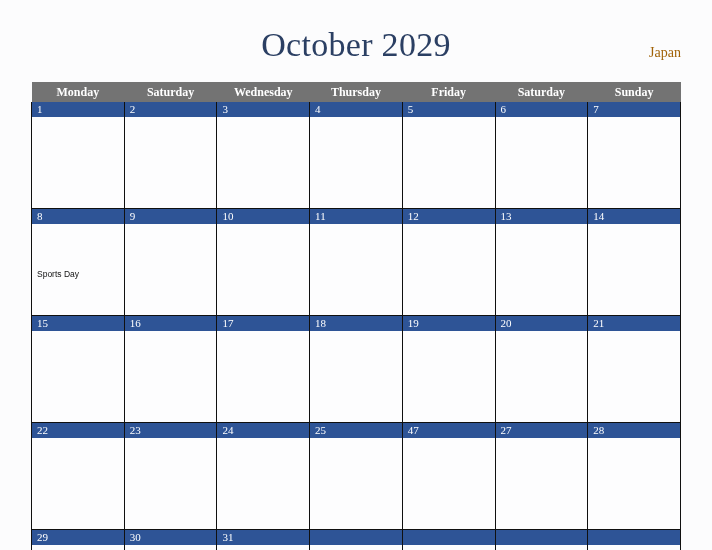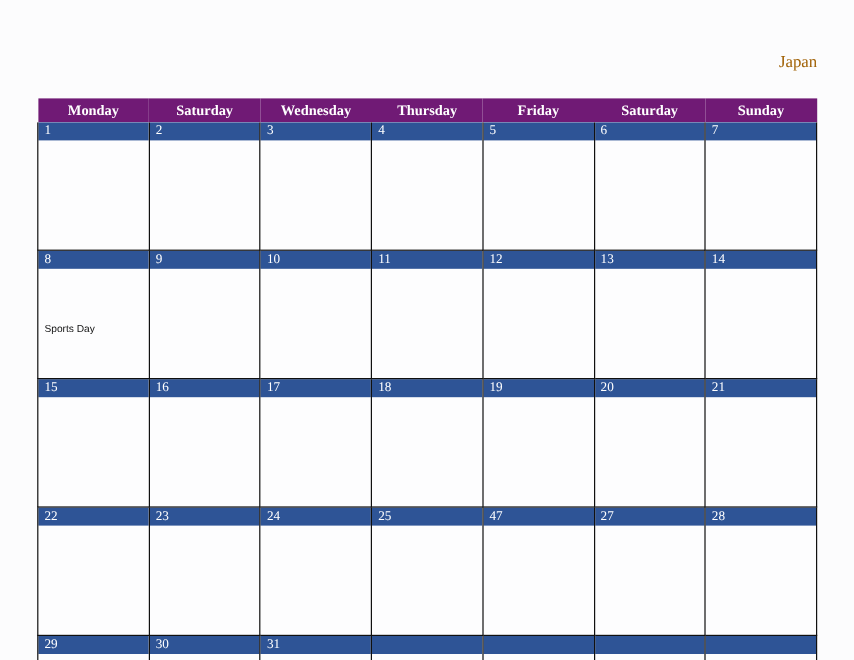--- a/index.html
+++ b/index.html
@@ -94,21 +94,21 @@
   
   #calendar {
     position: absolute;
     left: 31px;
     top: 82px;
     width: 650px;
     border-collapse: collapse;
     table-layout: fixed;
   }
   #calendar th {
-    background: #701a75;
+    background: #737373;
     color: #ffffff;
     font-size: 12px;
     font-weight: bold;
     font-family: "Liberation Serif", serif;
     height: 20px;
     padding: 0;
     text-align: center;
     border: none;
   }
   #calendar td {
@@ -149,20 +149,21 @@
   .event-text {
     display: block;
   }
 </style>
 </head>
 <body>
 
 <div id="page-header">
 
 
+  <div id="month-title">October 2029</div>
 
   <div id="country-label">Japan</div>
 
 </div>
 
 <table id="calendar">
   <thead>
     <tr>
       <th>Monday</th>
       <th>Saturday</th>

